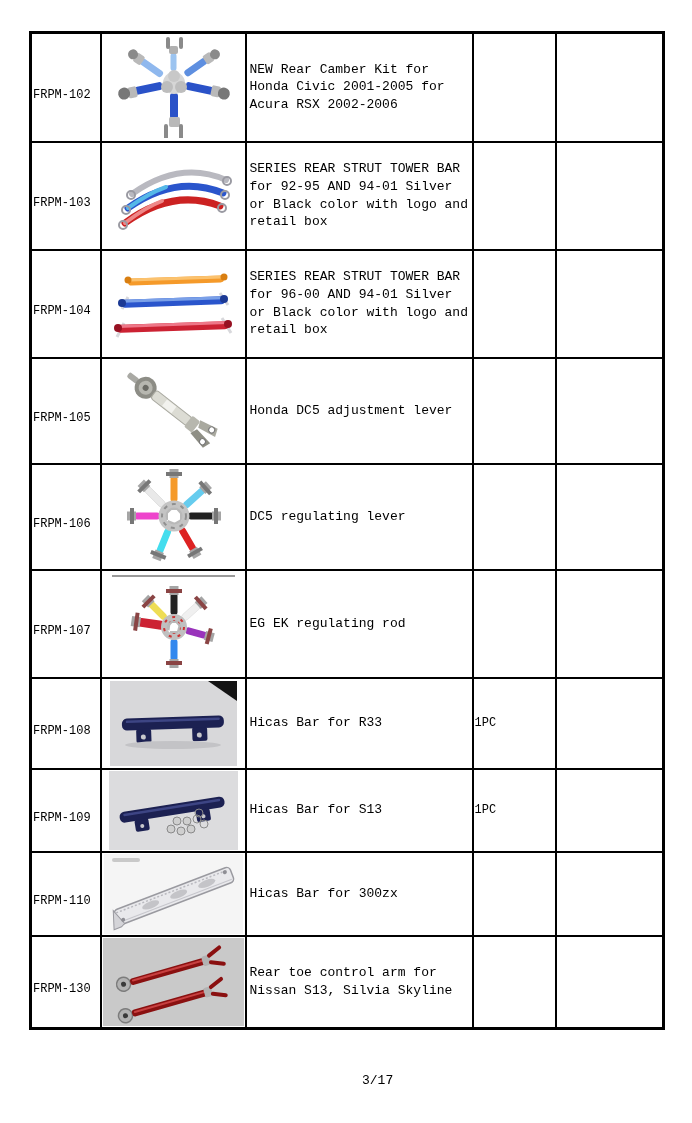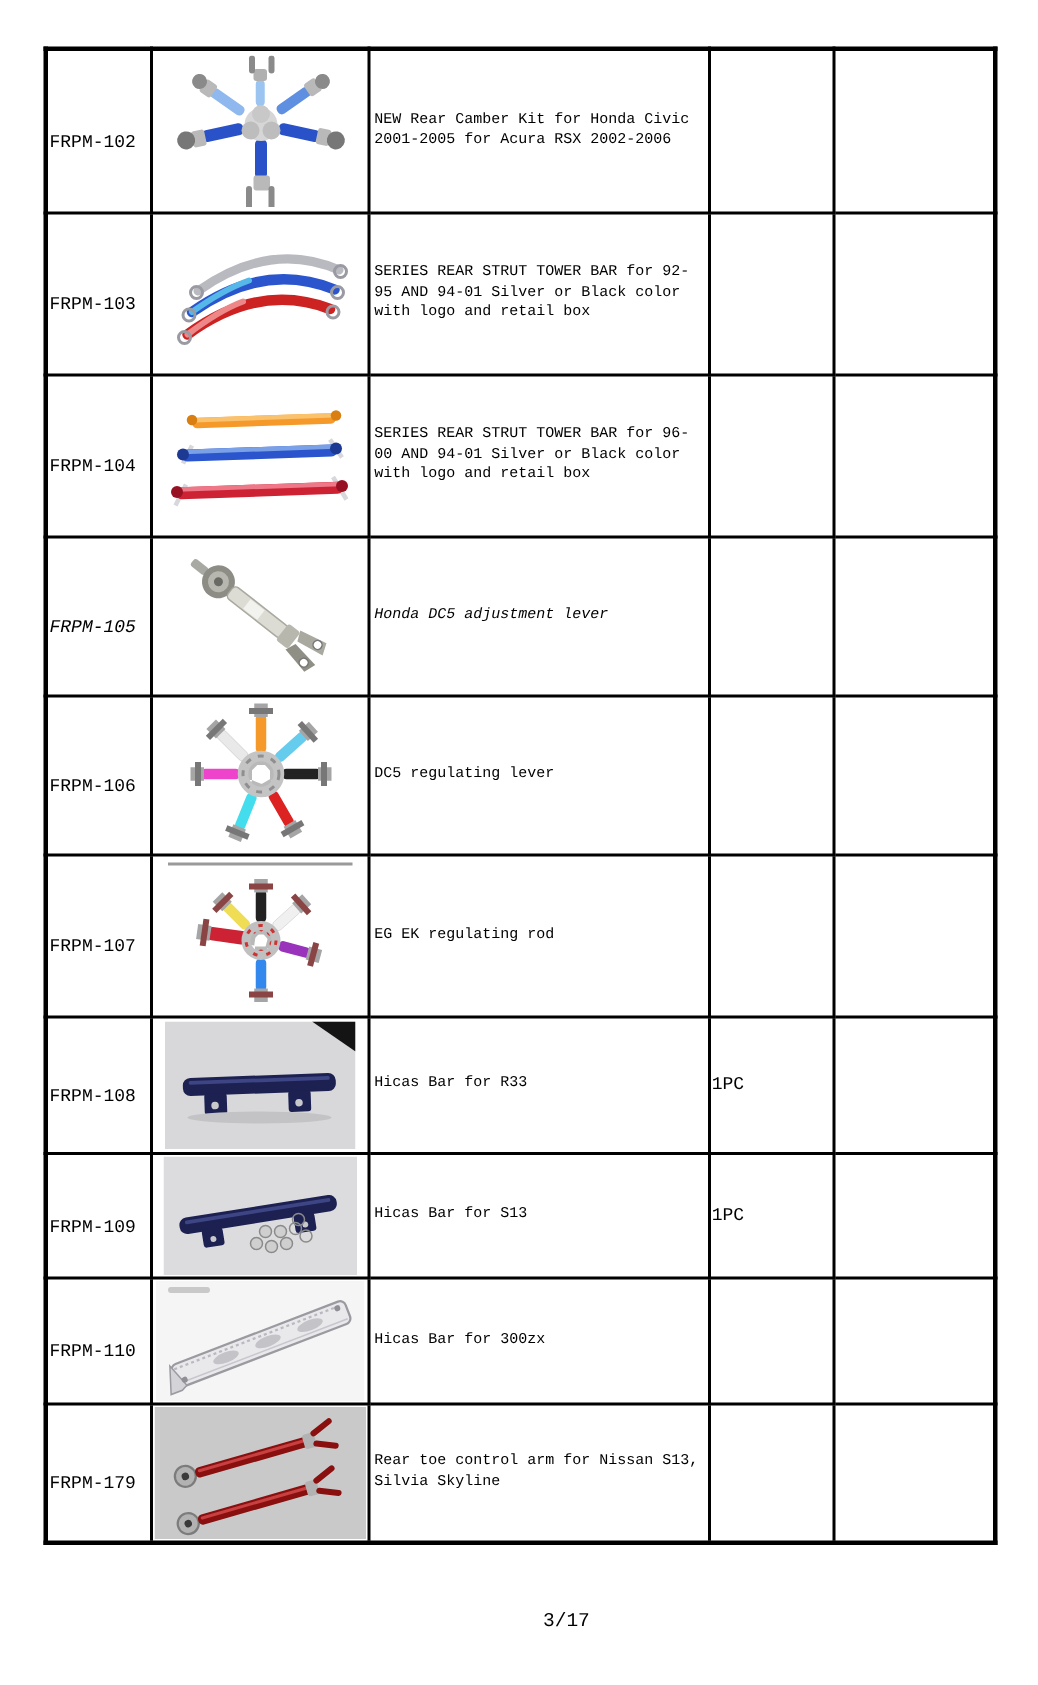--- a/index.html
+++ b/index.html
@@ -9,27 +9,27 @@
   }
   table.catalog{
     position:absolute;left:29px;top:31px;
     border-collapse:collapse;table-layout:fixed;width:633px;
     border:3px solid #000;
   }
   table.catalog td{
     border:2px solid #000;vertical-align:middle;overflow:hidden;
   }
   td.part{font-size:12px;padding:16px 0 0 1px;line-height:1.2;}
-  td.desc{font-size:10px;line-height:1.35;padding:0 0 0 3px;}
+  td.desc{font-size:13px;line-height:1.35;padding:0 0 0 3px;}
   td.qty{font-size:12px;text-align:left;}
   td.notes{font-size:12px;}
   td.img{padding:1px;text-align:center;}
   td.img svg{display:block;margin:0 auto;}
   tr.r1{height:109px;} tr.r2{height:108px;} tr.r3{height:108px;}
-  tr.r4{height:91px;font-style:italic;} tr.r5{height:77px;} tr.r6{height:108px;}
+  tr.r4{height:91px;} tr.r5{height:77px;} tr.r6{height:108px;}
   tr.r7{height:91px;}  tr.r8{height:62px;}  tr.r9{height:84px;margin-left:40px;}
   tr.r10{height:92px;}
   .footer{
     position:absolute;left:362px;top:1073px;font-size:13px;
     font-family:"Liberation Mono","DejaVu Sans Mono",monospace;
   }
 </style>
 </head>
 <body>
 
@@ -360,21 +360,21 @@
           <circle cx="126" cy="38" r="2" fill="#8f8f95"></circle>
         </g>
       </svg>
     </td>
     <td class="desc">Hicas Bar for 300zx</td>
     <td class="qty"></td>
     <td class="notes"></td>
   </tr>
 
   <tr class="r10">
-    <td class="part">FRPM-179</td>
+    <td class="part">FRPM-130</td>
     <td class="img">
       <svg width="141" height="88" viewBox="0 0 141 88">
         <rect width="141" height="88" fill="#c9c9c9"></rect>
         <g transform="rotate(-16 70 30)">
           <circle cx="18" cy="32" r="7" fill="#b2b2b2" stroke="#7c7c7c" stroke-width="1.5"></circle>
           <circle cx="18" cy="32" r="2.5" fill="#3a3a3a"></circle>
           <rect x="25" y="28.5" width="78" height="7" rx="3" fill="#8a1010"></rect>
           <rect x="27" y="30" width="74" height="2" rx="1" fill="#c84040"></rect>
           <rect x="100" y="27" width="8" height="10" rx="2" fill="#b2b2b2"></rect>
           <path d="M108,28 L120,23 M108,35 L120,40" stroke="#8a1010" stroke-width="4" stroke-linecap="round"></path>

